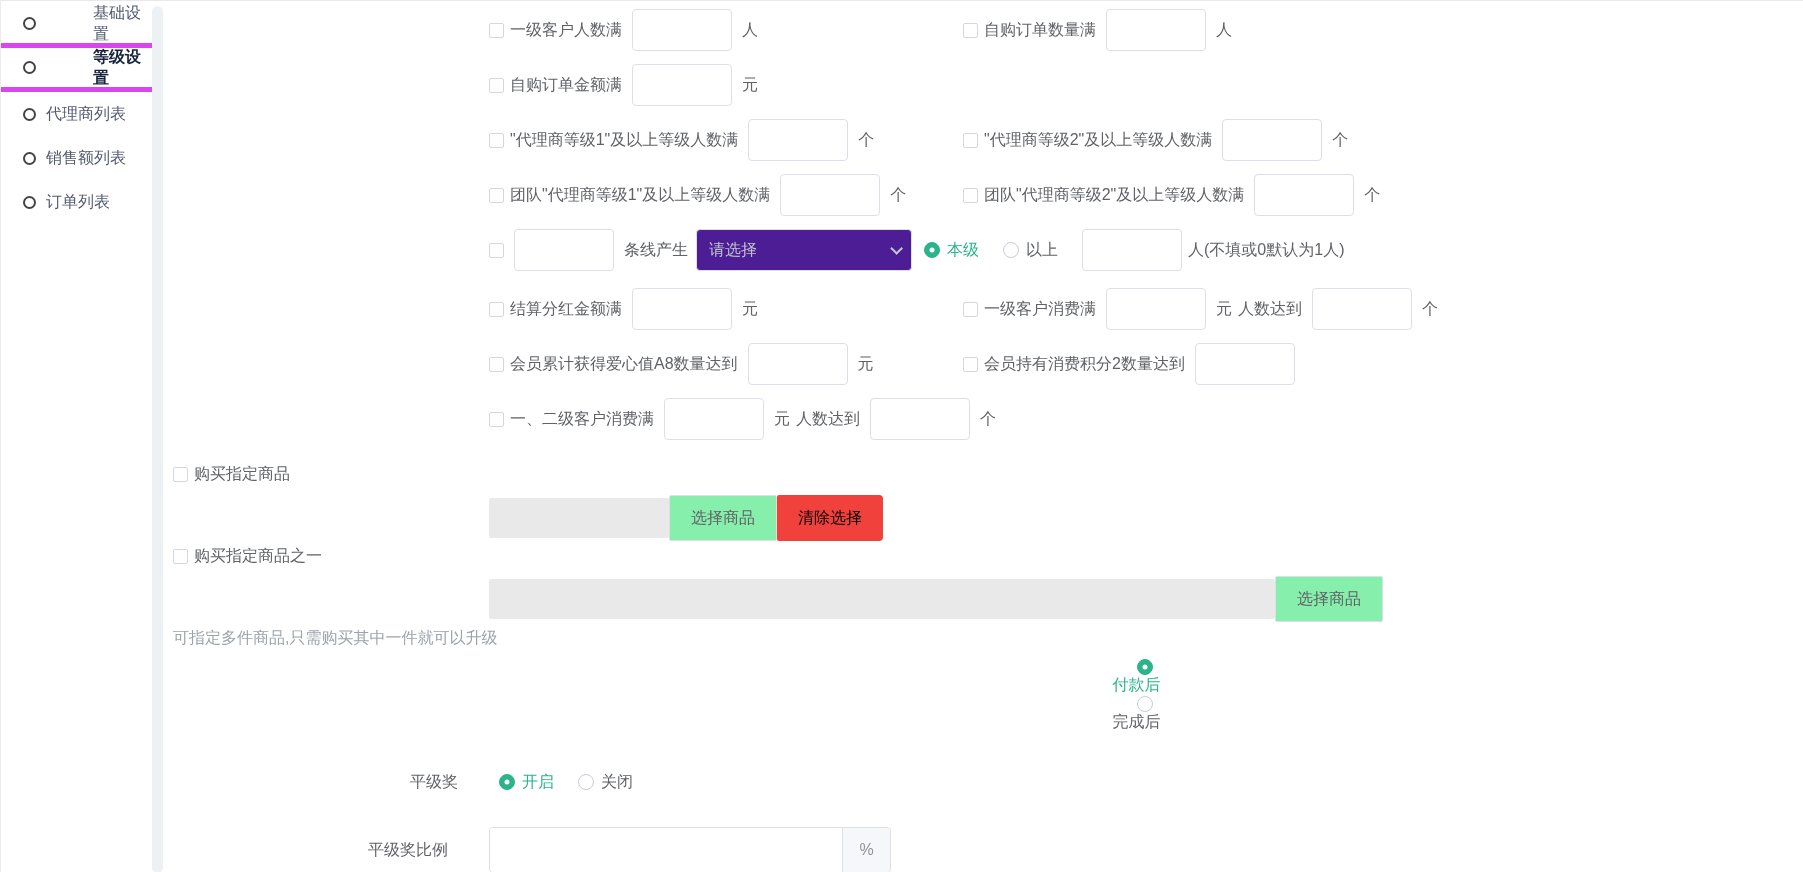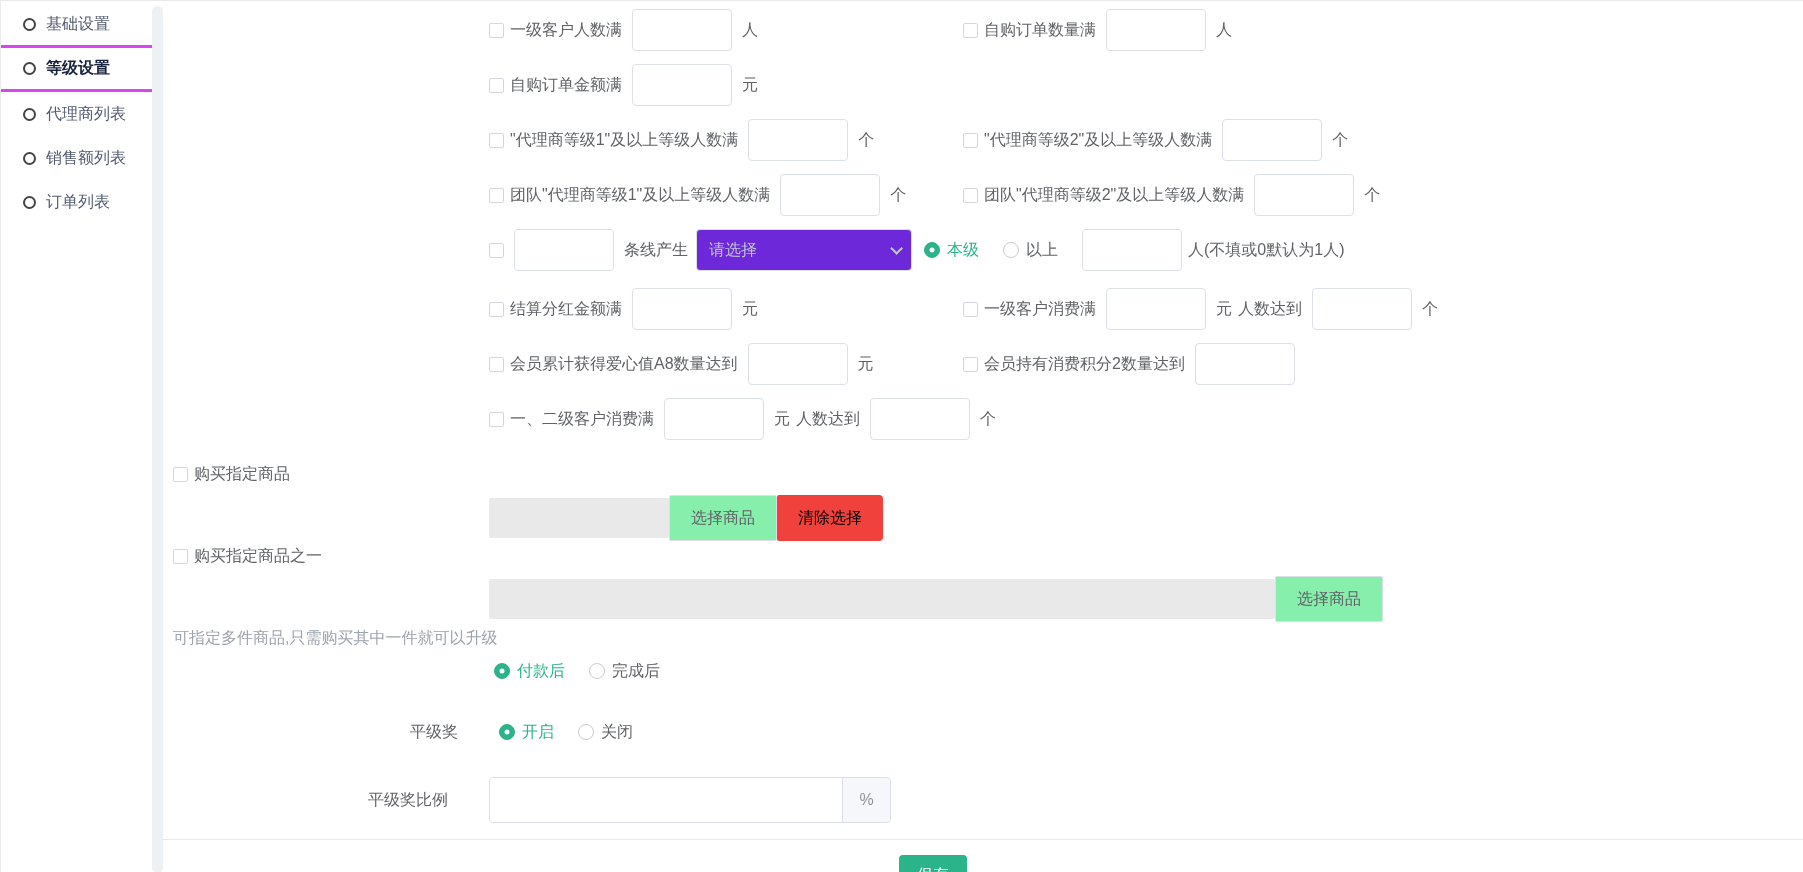--- a/index.html
+++ b/index.html
@@ -4,40 +4,40 @@
 <style>
   * { box-sizing: border-box; margin: 0; padding: 0; }
   html,body { width:1803px; height:872px; overflow:hidden; background:#fff;
     font-family:"Liberation Sans","DejaVu Sans",sans-serif; color:#606266; font-size:16px; }
   .page { position:relative; width:1803px; height:872px; border-top:1px solid #e9e9e9; }
 
   
   .sidebar { position:absolute; left:0; top:0; width:152px; height:100%;
     background:#fff; border-left:1px solid #ececec; padding-top:3px; }
   .side-item { height:44px; display:flex; align-items:center; padding-left:22px; cursor:pointer; color:#515a6e; }
-  .side-item.divided { border-bottom:3px solid #d946ef; }
+  .side-item.divided { border-bottom:5px solid #d946ef;gap:47px; }
   .side-item.active { color:#17233d; font-weight:bold; }
   .ring { width:13px; height:13px; border:2px solid #444; border-radius:50%; margin-right:10px; flex:none; background:#fff; }
   .scroll-strip { position:absolute; left:152px; top:5px; width:11px; height:867px;
     background:#eef1f4; border-radius:6px; }
 
   
   .main { position:absolute; left:163px; top:0; width:1640px; height:872px;
     background:#fff; padding-top:8px; }
   .row { display:flex; align-items:center; min-height:42px; margin-bottom:13px; }
   .indent { padding-left:326px; }
   .col-left { width:474px; display:flex; align-items:center; flex:none; }
   .col-right { display:flex; align-items:center; }
   .cb { width:15px; height:15px; border:1px solid #d4d7de; border-radius:2px; background:#fff;
     margin-right:6px; flex:none; cursor:pointer; }
   .cb-label { color:#606266; white-space:nowrap; }
   .inp { width:100px; height:42px; border:1px solid #dcdfe6; border-radius:4px; background:#fff;
     margin:0 10px; outline:none; padding:0 10px; font:inherit; color:#606266; }
   .unit { white-space:nowrap; }
-  .select { width:216px; height:42px; border:1px solid #dcdfe6; border-radius:4px; background:#6d28d9;
+  .select { width:216px; height:42px; border:1px solid #dcdfe6; border-radius:4px; background:#4c1d95;
     display:flex; align-items:center; justify-content:space-between; padding:0 12px;
     margin:0 12px 0 8px; cursor:pointer; }
   .placeholder { color:#bfc4cc; }
   .chev { width:9px; height:9px; border-right:2px solid #c0c4cc; border-bottom:2px solid #c0c4cc;
     transform:rotate(45deg) translateY(-3px); }
   .radio { width:16px; height:16px; border-radius:50%; border:1px solid #c8ccd4; background:#fff;
     margin-right:7px; flex:none; position:relative; cursor:pointer; }
   .radio.on { background:#2bb38a; border-color:#2bb38a; }
   .radio.on::after { content:""; position:absolute; left:50%; top:50%; width:5px; height:5px;
     background:#fff; border-radius:50%; transform:translate(-50%,-50%); }
@@ -60,21 +60,21 @@
     display:flex; align-items:center; justify-content:center; }
 
   .save-divider { border-top:1px solid #e9e9e9; margin-top:16px; }
   .save-row { width:1540px; display:flex; justify-content:center; padding-top:15px; }
   .save-btn { min-width:68px; height:40px; background:#2bb38a; color:#fff; border:none;
     border-radius:4px; font:inherit; cursor:pointer; padding:0 18px; }
 
   
   .mb17 { margin-bottom:17px; } .mb22 { margin-bottom:22px; } .mb9 { margin-bottom:9px; }
   .mb3 { margin-bottom:3px; } .mb8 { margin-bottom:8px; } .mb4 { margin-bottom:4px; }
-  .mb37 { margin-bottom:37px; } .mb33 { margin-bottom:33px; } .mb0 { margin-bottom:0; }
+  .mb37 { margin-bottom:37px;flex-direction:column; } .mb33 { margin-bottom:33px; } .mb0 { margin-bottom:0; }
 </style>
 </head>
 <body>
 
 <div class="page">
 
   <div class="sidebar">
     <div class="side-item divided">
       <span class="ring"></span>
       <span>基础设置</span>

